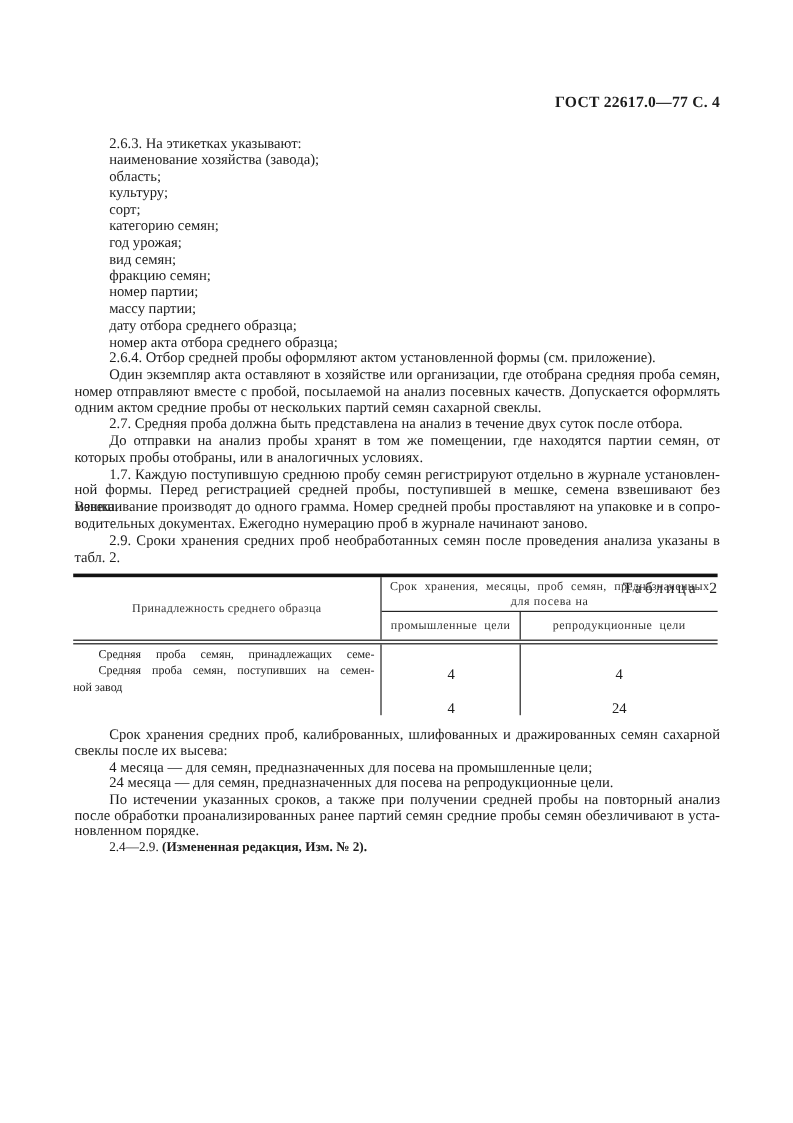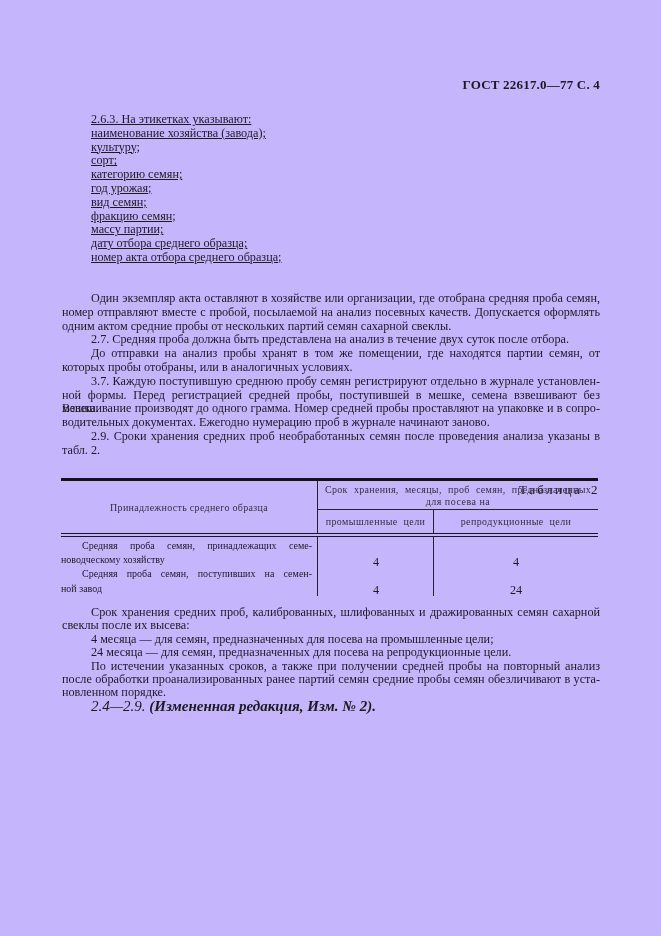--- a/index.html
+++ b/index.html
@@ -1,33 +1,33 @@
 <!DOCTYPE html>
 <html><head>
 <meta charset="utf-8">
 <style>
   html,body { margin:0; padding:0; background:#e8e8e8; }
   .page {
-    position:relative; width:661px; height:936px; background:#c4b5fd;
+    position:relative; width:661px; height:936px; background:#ffffff;
     font-family:"Liberation Serif", serif; color:#1c1c1c; overflow:hidden;
     margin:0 auto;
   }
   .doc-header {
     position:absolute; top:77px; right:61px;
     font-weight:bold; font-size:13px; letter-spacing:0.2px; white-space:nowrap;
   }
   .tb { position:absolute; }
-  #tb1 { top:113px; left:91px; width:509px;text-decoration:underline; }
+  #tb1 { top:113px; left:91px; width:509px; }
   #tb2 { top:292px; left:62px; width:538px; }
   #tb3 { top:606px; left:62px; width:538px; }
   .line { font-size:12.2px; height:13.8px; line-height:13.8px; white-space:nowrap; }
   #tb3 .line { height:13.4px; line-height:13.4px;font-family:Liberation Serif, serif; }
   .line.jst { white-space:normal; text-align:justify; text-align-last:justify; }
   .line.ind { text-indent:29px; }
-  .final-line { font-size:15px; height:13.4px; line-height:13.4px; text-indent:29px; white-space:nowrap;font-style:italic; }
+  .final-line { font-size:11px; height:13.4px; line-height:13.4px; text-indent:29px; white-space:nowrap; }
   .final-line .b { font-weight:bold; }
 
   .table-label {
     position:absolute; top:482px; right:61px;
     font-size:13px; letter-spacing:2.5px; word-spacing:3px; white-space:nowrap;
   }
 
   .gtable { position:absolute; top:478px; left:61px; width:537px; }
   .gt-topline { height:3px; background:#121212; }
   .gt-head { position:relative; height:52px; }
@@ -73,57 +73,60 @@
 <div class="page">
 
   <div class="doc-header">ГОСТ 22617.0—77 С. 4</div>
 
   <div class="tb" id="tb1">
 
       <div class="line">2.6.3. На этикетках указывают:</div>
 
       <div class="line">наименование хозяйства (завода);</div>
 
+      <div class="line">область;</div>
 
       <div class="line">культуру;</div>
 
       <div class="line">сорт;</div>
 
       <div class="line">категорию семян;</div>
 
       <div class="line">год урожая;</div>
 
       <div class="line">вид семян;</div>
 
       <div class="line">фракцию семян;</div>
 
+      <div class="line">номер партии;</div>
 
       <div class="line">массу партии;</div>
 
       <div class="line">дату отбора среднего образца;</div>
 
       <div class="line">номер акта отбора среднего образца;</div>
     </div>
 
   <div class="tb" id="tb2">
 
+      <div class="line ind">2.6.4. Отбор средней пробы оформляют актом установленной формы (см. приложение).</div>
 
       <div class="line ind jst">Один экземпляр акта оставляют в хозяйстве или организации, где отобрана средняя проба семян,</div>
 
       <div class="line jst">номер отправляют вместе с пробой, посылаемой на анализ посевных качеств. Допускается оформлять</div>
 
       <div class="line">одним актом средние пробы от нескольких партий семян сахарной свеклы.</div>
 
       <div class="line ind">2.7. Средняя проба должна быть представлена на анализ в течение двух суток после отбора.</div>
 
       <div class="line ind jst">До отправки на анализ пробы хранят в том же помещении, где находятся партии семян, от</div>
 
       <div class="line">которых пробы отобраны, или в аналогичных условиях.</div>
 
-      <div class="line ind jst">3.7. Каждую поступившую среднюю пробу семян регистрируют отдельно в журнале установлен-</div>
+      <div class="line ind jst">1.7. Каждую поступившую среднюю пробу семян регистрируют отдельно в журнале установлен-</div>
 
       <div class="line jst">ной формы. Перед регистрацией средней пробы, поступившей в мешке, семена взвешивают без мешка.</div>
 
       <div class="line jst">Взвешивание производят до одного грамма. Номер средней пробы проставляют на упаковке и в сопро-</div>
 
       <div class="line">водительных документах. Ежегодно нумерацию проб в журнале начинают заново.</div>
 
       <div class="line ind jst">2.9. Сроки хранения средних проб необработанных семян после проведения анализа указаны в</div>
 
       <div class="line">табл. 2.</div>
@@ -141,21 +144,20 @@
       </div>
       <div class="gt-sub gt-sub1">промышленные цели</div>
       <div class="gt-sub gt-sub2">репродукционные цели</div>
     </div>
     <div class="gt-dbl"></div>
     <div class="gt-body">
       <div class="gt-v gt-v1"></div>
       <div class="gt-v gt-v2"></div>
       <div class="gt-col1">
         <div class="line ind jst">Средняя проба семян, принадлежащих семе-</div>
-        <div class="line">новодческому хозяйству</div>
         <div class="line ind jst">Средняя проба семян, поступивших на семен-</div>
         <div class="line">ной завод</div>
       </div>
       <div class="gt-val c2 r1">4</div>
       <div class="gt-val c3 r1">4</div>
       <div class="gt-val c2 r2">4</div>
       <div class="gt-val c3 r2">24</div>
     </div>
   </div>
 

